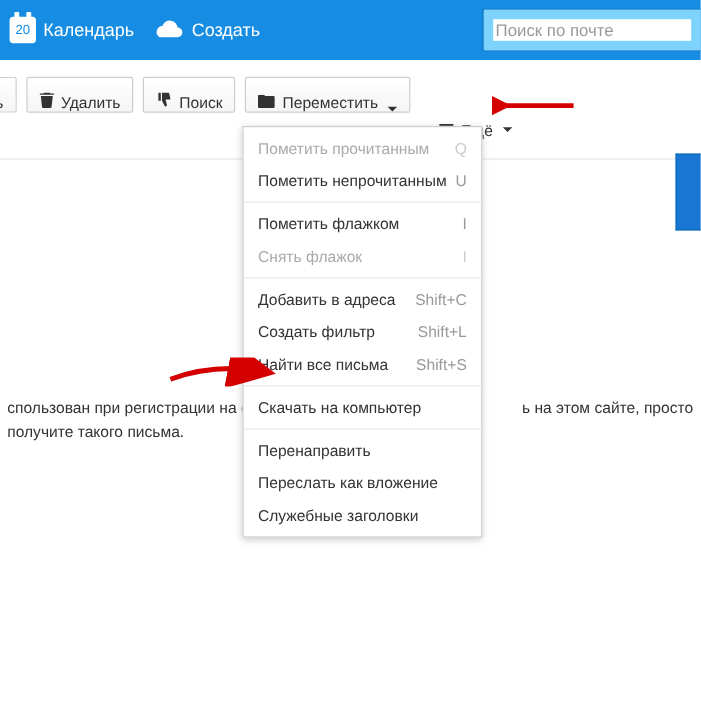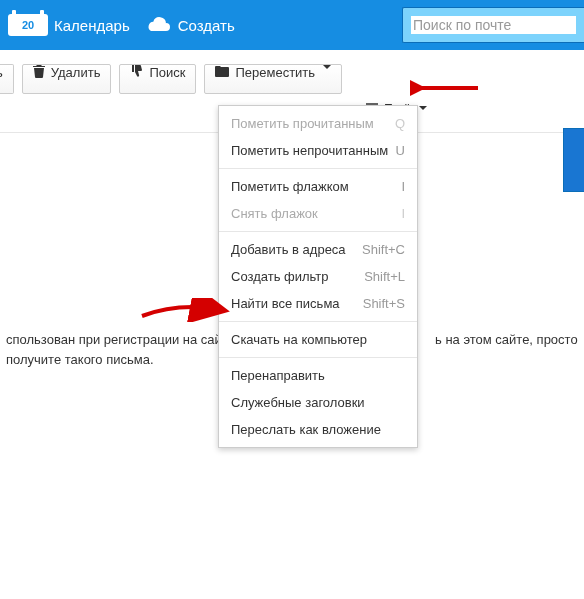--- a/index.html
+++ b/index.html
@@ -26,31 +26,31 @@
   }
   .nav-item {
     display: inline-flex;
     align-items: center;
     gap: 6px;
     color: #fff;
     font-size: 15px;
     cursor: pointer;
   }
   .cal-icon {
-    width: 40px;
+    width: 22px;
     height: 22px;
     background: #fff;
     border-radius: 3px;
     position: relative;
     display: flex;
     align-items: center;
     justify-content: center;
     color: #168de2;
     font-size: 11px;
-    font-weight: bold;
+    font-weight: normal;
   }
   .cal-icon::before, .cal-icon::after {
     content: "";
     position: absolute;
     width: 4px;
     height: 6px;
     background: #fff;
     top: -4px;
     border-radius: 1px;
   }
@@ -82,21 +82,21 @@
   .toolbar {
     display: flex;
     gap: 8px;
     padding: 14px 0 10px 0;
     border-bottom: 1px solid #e6e6e6;
     position: relative;
     margin-left: -8px;
   }
   .btn {
     display: inline-flex;
-    align-items: flex-start;
+    align-items: flex-end;
     gap: 6px;
     height: 28px;
     padding: 0 10px;
     border: 1px solid #ccc;
     border-radius: 2px;
     background: linear-gradient(#fff, #f5f5f5);
     cursor: pointer;
     font-size: 13px;
     color: #333;
     white-space: nowrap;
@@ -121,21 +121,21 @@
     gap: 6px;
     cursor: pointer;
     height: 28px;
     padding: 0 6px;
     color: #333;
     margin-top: 30px;
   }
   .dropdown {
     position: absolute;
     top: 105px;
-    left: 218px;
+    left: 202px;
     width: 198px;
     background: #fff;
     border: 1px solid #ccc;
     box-shadow: 0 2px 6px rgba(0,0,0,0.2);
     padding: 4px 0;
     z-index: 10;
   }
   .dropdown .item {
     display: flex;
     align-items: center;
@@ -290,24 +290,24 @@
   </div>
   <div class="sep"></div>
   <div class="item">
     <span>Скачать на компьютер</span>
   </div>
   <div class="sep"></div>
   <div class="item">
     <span>Перенаправить</span>
   </div>
   <div class="item">
+    <span>Переслать как вложение</span>
+  </div>
+  <div class="item">
     <span>Служебные заголовки</span>
-  </div>
-  <div class="item">
-    <span>Переслать как вложение</span>
   </div>
 </div>
 
 <div class="arrow" style="top:298px; left:140px;">
   <svg width="90" height="24" viewBox="0 0 90 24">
     <defs>
         <marker id="ah2" markerWidth="10" markerHeight="10" refX="8" refY="5" orient="auto">
           <path d="M0 0 L10 5 L0 10 z" fill="#d40000"></path>
         </marker>
       </defs>

